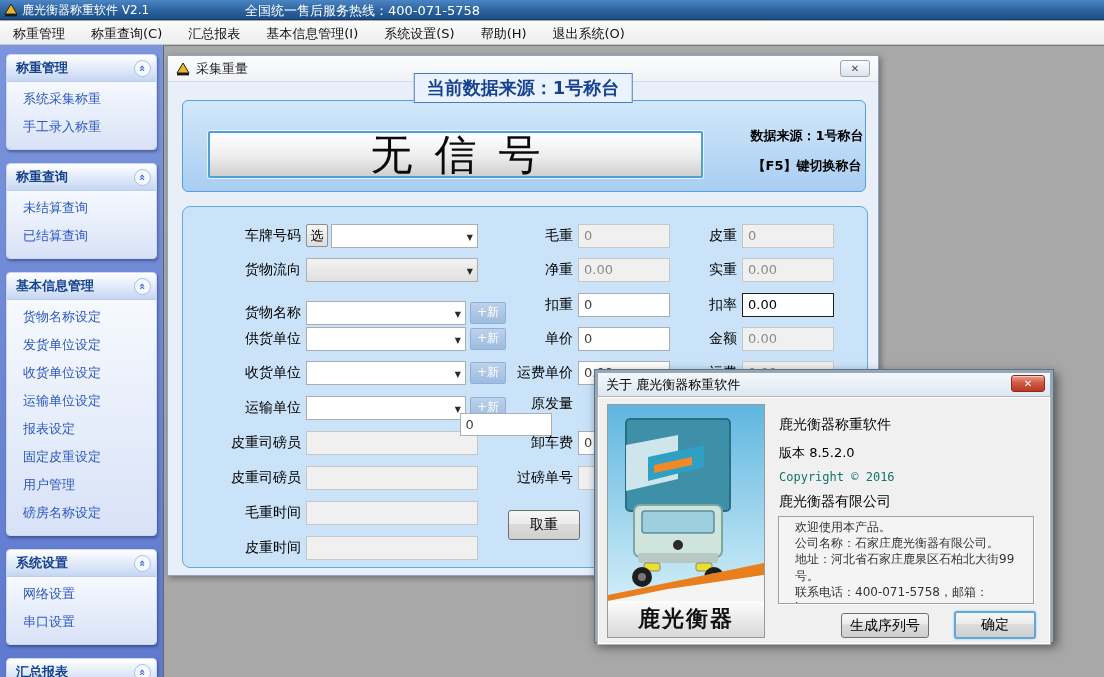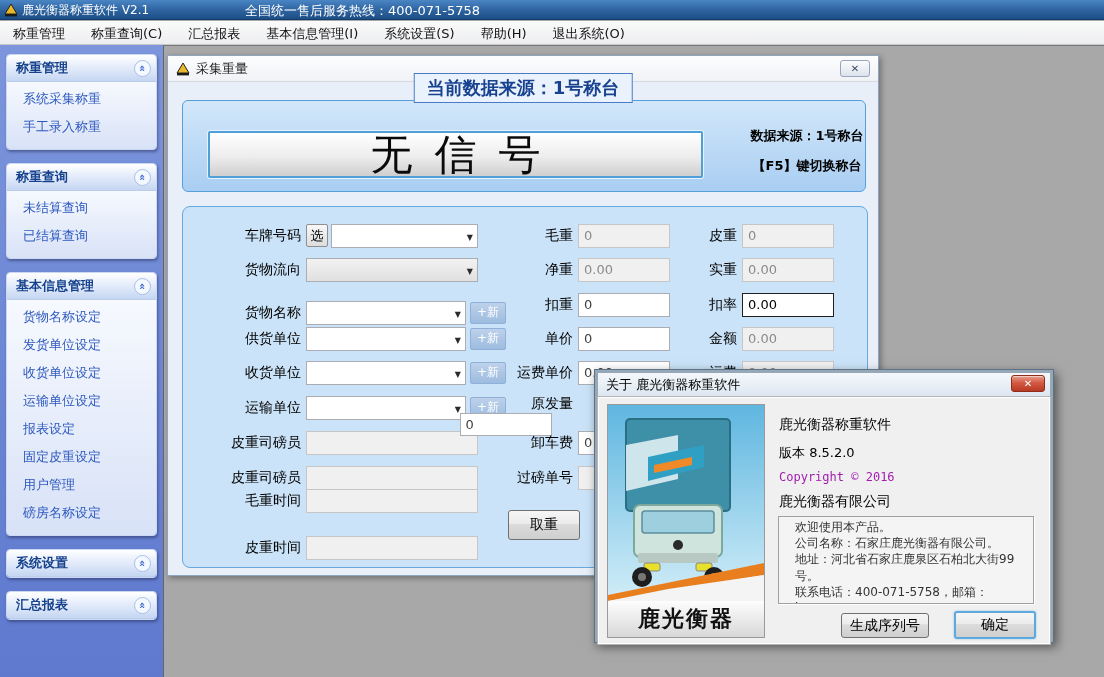--- a/index.html
+++ b/index.html
@@ -113,21 +113,21 @@
     outline:1px solid #B4B4B4; }
 
   .truck-img { position:absolute; left:8px; top:6px; width:158px; height:234px;
     border:1px solid #9A9A9A; overflow:hidden; background:linear-gradient(#5FB6E0,#BEE4F4 70%,#E8F6FC); }
   .truck-caption { position:absolute; left:0; bottom:0; width:100%; height:36px;
     background:linear-gradient(#FDFDFD,#D8D8D8); display:flex; align-items:center; justify-content:center;
     font-size:22px; font-weight:bold; color:#111; letter-spacing:2px;
     font-family:"DejaVu Serif","Liberation Serif",serif; }
   .dlg-product { position:absolute; left:180px; top:18px; font-size:14px; color:#000; }
   .dlg-version { position:absolute; left:180px; top:46px; font-size:13px; color:#000; }
-  .dlg-copyright { position:absolute; left:180px; top:72px; font-size:12px; color:#a21caf;
+  .dlg-copyright { position:absolute; left:180px; top:72px; font-size:12px; color:#0f766e;
     font-family:"DejaVu Sans Mono","Liberation Mono",monospace; }
   .dlg-company { position:absolute; left:180px; top:95px; font-size:14px; color:#000; }
   .dlg-infobox { position:absolute; left:179px; top:118px; width:256px; height:88px;
     background:#F4F4F4; border:1px solid #A0A0A0; box-shadow:1px 1px 0 #FFF;
     font-size:12px; color:#333; line-height:1.35; padding:2px 16px; white-space:pre-line; overflow:hidden; }
   .dlg-btn-serial { position:absolute; left:242px; top:215px; width:88px; height:25px; }
   .dlg-btn-ok { position:absolute; left:355px; top:213px; width:82px; height:28px;
     border:2px solid #5FA8DC; box-shadow:0 0 2px #7FC0EC; }
 </style>
 </head>
@@ -203,20 +203,24 @@
         </div>
       </div>
 
       <div class="sb-panel">
         <div class="sb-hdr">
           <span class="sb-hdr-title">系统设置</span>
           <span class="chev">
               <span>«</span>
             </span>
         </div>
+        <div class="sb-body">
+          <div class="sb-item">网络设置</div>
+          <div class="sb-item">串口设置</div>
+        </div>
       </div>
 
       <div class="sb-panel">
         <div class="sb-hdr">
           <span class="sb-hdr-title">汇总报表</span>
           <span class="chev">
               <span>«</span>
             </span>
         </div>
 
@@ -298,21 +302,21 @@
             <div class="btn-new">+新</div>
           </div>
           <div class="frow" style="left:14px; top:223px;">
             <span class="flabel lbl-l">皮重司磅员</span>
             <div class="tf dis" style="width:172px;"></div>
           </div>
           <div class="frow" style="left:14px; top:258px;">
             <span class="flabel lbl-l">皮重司磅员</span>
             <div class="tf dis" style="width:172px;"></div>
           </div>
-          <div class="frow" style="left:14px; top:281px;">
+          <div class="frow" style="left:14px; top:293px;">
             <span class="flabel lbl-l">毛重时间</span>
             <div class="tf dis" style="width:172px;"></div>
           </div>
           <div class="frow" style="left:14px; top:328px;">
             <span class="flabel lbl-l">皮重时间</span>
             <div class="tf dis" style="width:172px;"></div>
           </div>
 
           <div class="frow" style="left:250px; top:16px;">
             <span class="flabel lbl-m">毛重</span>

